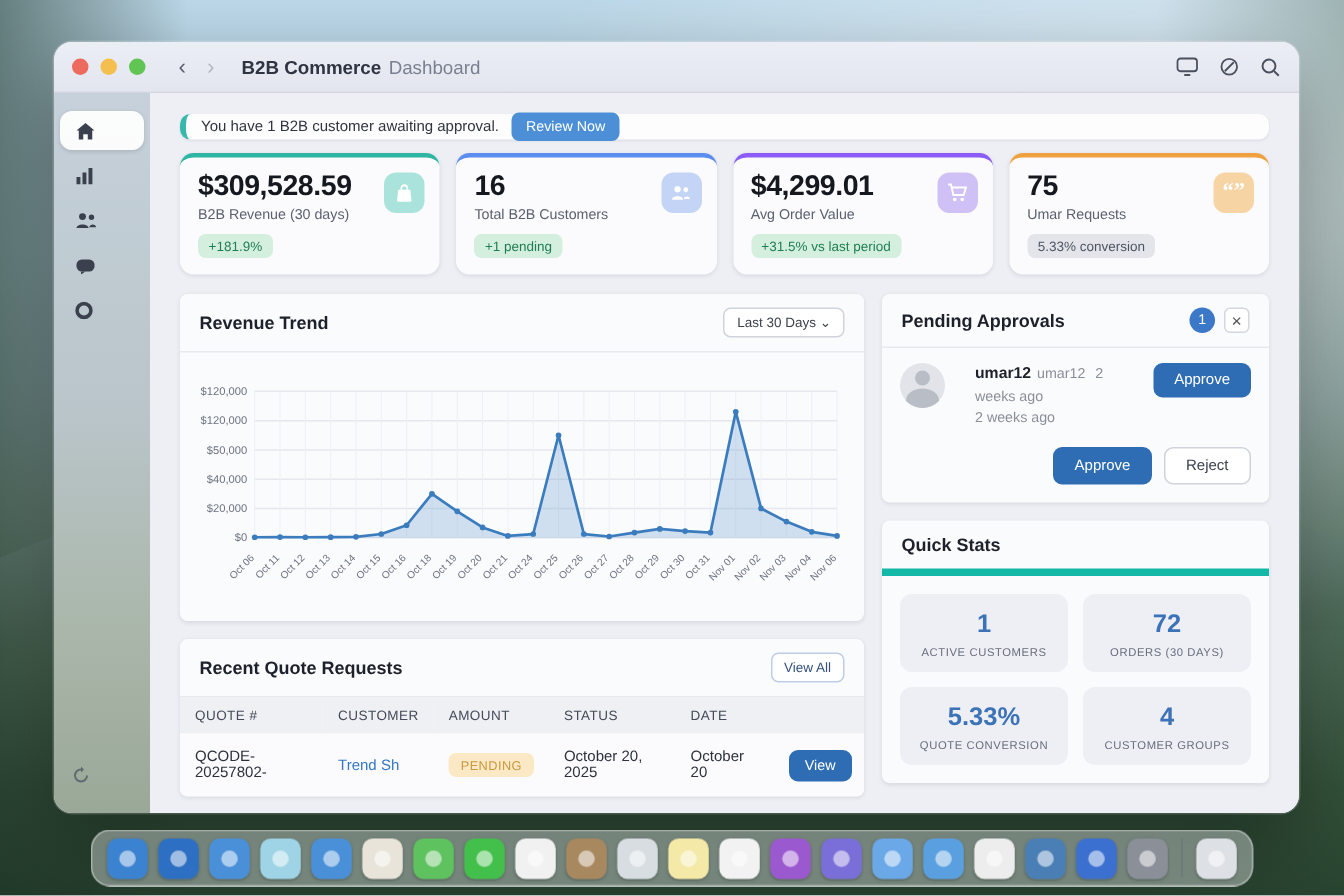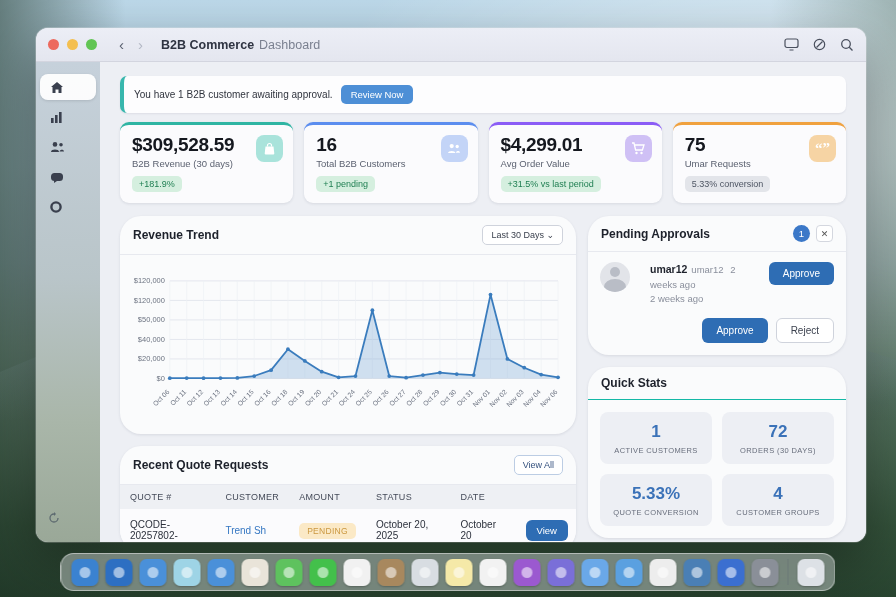--- a/index.html
+++ b/index.html
@@ -40,39 +40,39 @@
     display:flex; flex-direction:column; align-items:center; padding-top:12px; gap:4px; }
   .side-item { width:56px; height:26px; border-radius:8px; display:flex; align-items:center; justify-content:flex-start; padding-left:10px; }
   .side-item.active { background:rgba(255,255,255,0.92); box-shadow:0 1px 3px rgba(0,0,0,0.12); }
   .side-item svg { display:block; }
   .side-bottom { position:absolute; bottom:14px; left:12px; color:#5d6a70; }
 
   
   .main { flex:1; background:#edeff4; padding:14px 20px 12px 20px; overflow:hidden; }
 
   .banner { background:#fdfdfe; border-radius:7px; border-left:4px solid #38b7ad;
-    box-shadow:0 1px 2px rgba(20,30,60,0.08); height:37px; display:flex; align-items:center;
+    box-shadow:0 1px 2px rgba(20,30,60,0.08); height:17px; display:flex; align-items:center;
     padding:0 10px; margin-bottom:9px; }
   .banner-text { font-size:10px; color:#30343e; margin-right:8px; }
   .banner-btn { background:#4d8fd6; color:#fff; border:none; font-size:9.5px; padding:4px 10px;
     border-radius:5px; font-family:inherit; }
 
   .cards { display:grid; grid-template-columns:repeat(4,1fr); gap:11px; margin-bottom:13px; }
   .stat-card { background:#fbfbfd; border-radius:9px; border-top:3px solid #888; padding:9px 12px 8px 12px;
     box-shadow:0 1px 3px rgba(20,30,60,0.10); position:relative; height:81px; }
   .stat-value { font-size:19px; font-weight:bold; color:#15181f; letter-spacing:-0.3px; }
   .stat-label { font-size:9.5px; color:#5b6170; margin-top:2px; }
   .stat-badge { display:inline-block; margin-top:7px; font-size:9px; padding:3px 7px; border-radius:5px; }
   .stat-badge.green { background:#d5efdf; color:#1f7f52; }
   .stat-badge.gray  { background:#e3e5ea; color:#4e5563; }
   .stat-icon { position:absolute; top:10px; right:10px; width:27px; height:27px; border-radius:8px;
     display:flex; align-items:center; justify-content:center; color:#fff; }
 
   .content-grid { display:grid; grid-template-columns:1fr 258px; gap:12px; align-items:start; }
-  .panel { background:#fafbfc; border-radius:21px; box-shadow:0 1px 3px rgba(20,30,60,0.10); overflow:hidden; }
+  .panel { background:#fafbfc; border-radius:5px; box-shadow:0 1px 3px rgba(20,30,60,0.10); overflow:hidden; }
   .panel-head { display:flex; align-items:center; justify-content:space-between;
     padding:9px 13px; border-bottom:1px solid #e7e9ef; }
   .panel-title { font-size:12px; font-weight:bold; color:#1d212b; }
   .chip-btn { background:#fff; border:1px solid #cfd3dc; color:#3c424f; font-size:9px;
     border-radius:5px; padding:4px 8px; font-family:inherit; }
 
   .chart-wrap { padding:6px 8px 2px 4px; }
   .chart-wrap svg { display:block; width:100%; height:auto; }
 
   .left-col > .panel + .panel { margin-top:12px; }
@@ -402,21 +402,21 @@
                 </div>
                 <button class="btn-primary">Approve</button>
               </div>
               <div class="appr-footer">
                 <button class="btn-primary">Approve</button>
                 <button class="btn-outline">Reject</button>
               </div>
             </div>
 
             <div class="panel" style="margin-top:12px;">
-              <div class="panel-head" style="border-bottom:1px solid #14b8a6;">
+              <div class="panel-head" style="border-bottom:5px solid #14b8a6;">
                 <span class="panel-title">Quick Stats</span>
               </div>
               <div class="qs-grid">
                 <div class="qs-box">
                   <div class="qs-value">1</div>
                   <div class="qs-label">ACTIVE CUSTOMERS</div>
                 </div>
                 <div class="qs-box">
                   <div class="qs-value">72</div>
                   <div class="qs-label">ORDERS (30 DAYS)</div>

